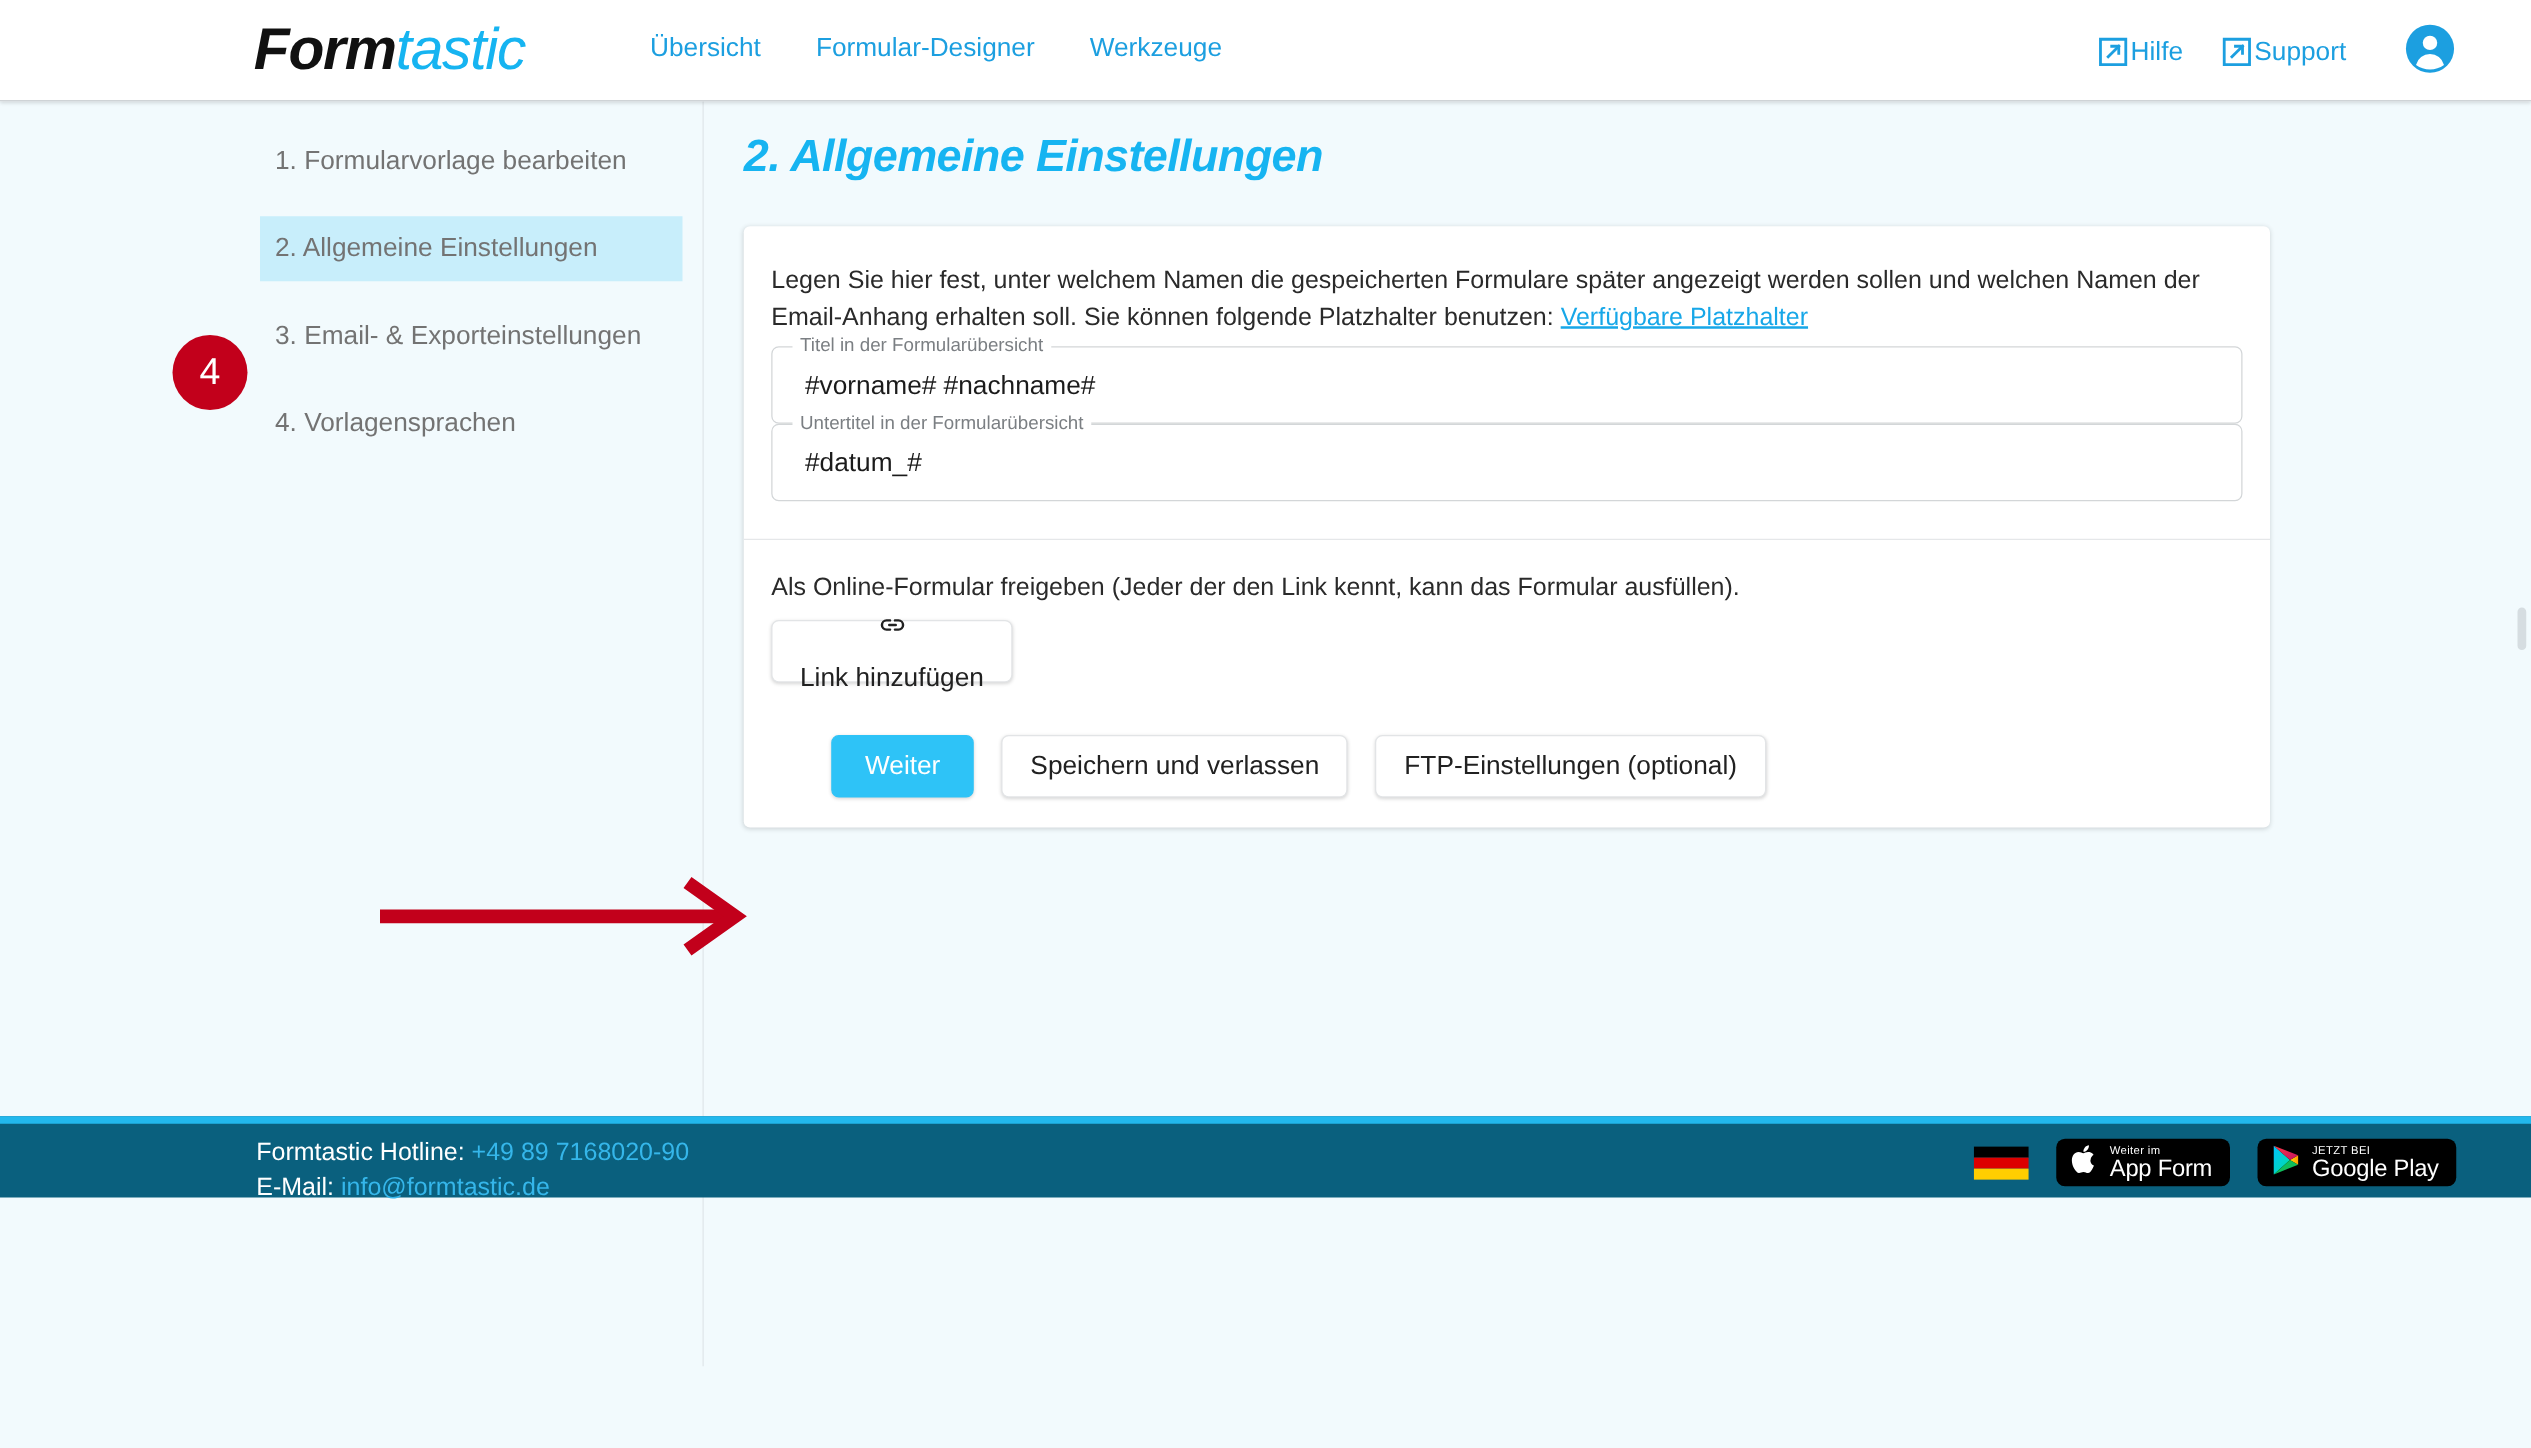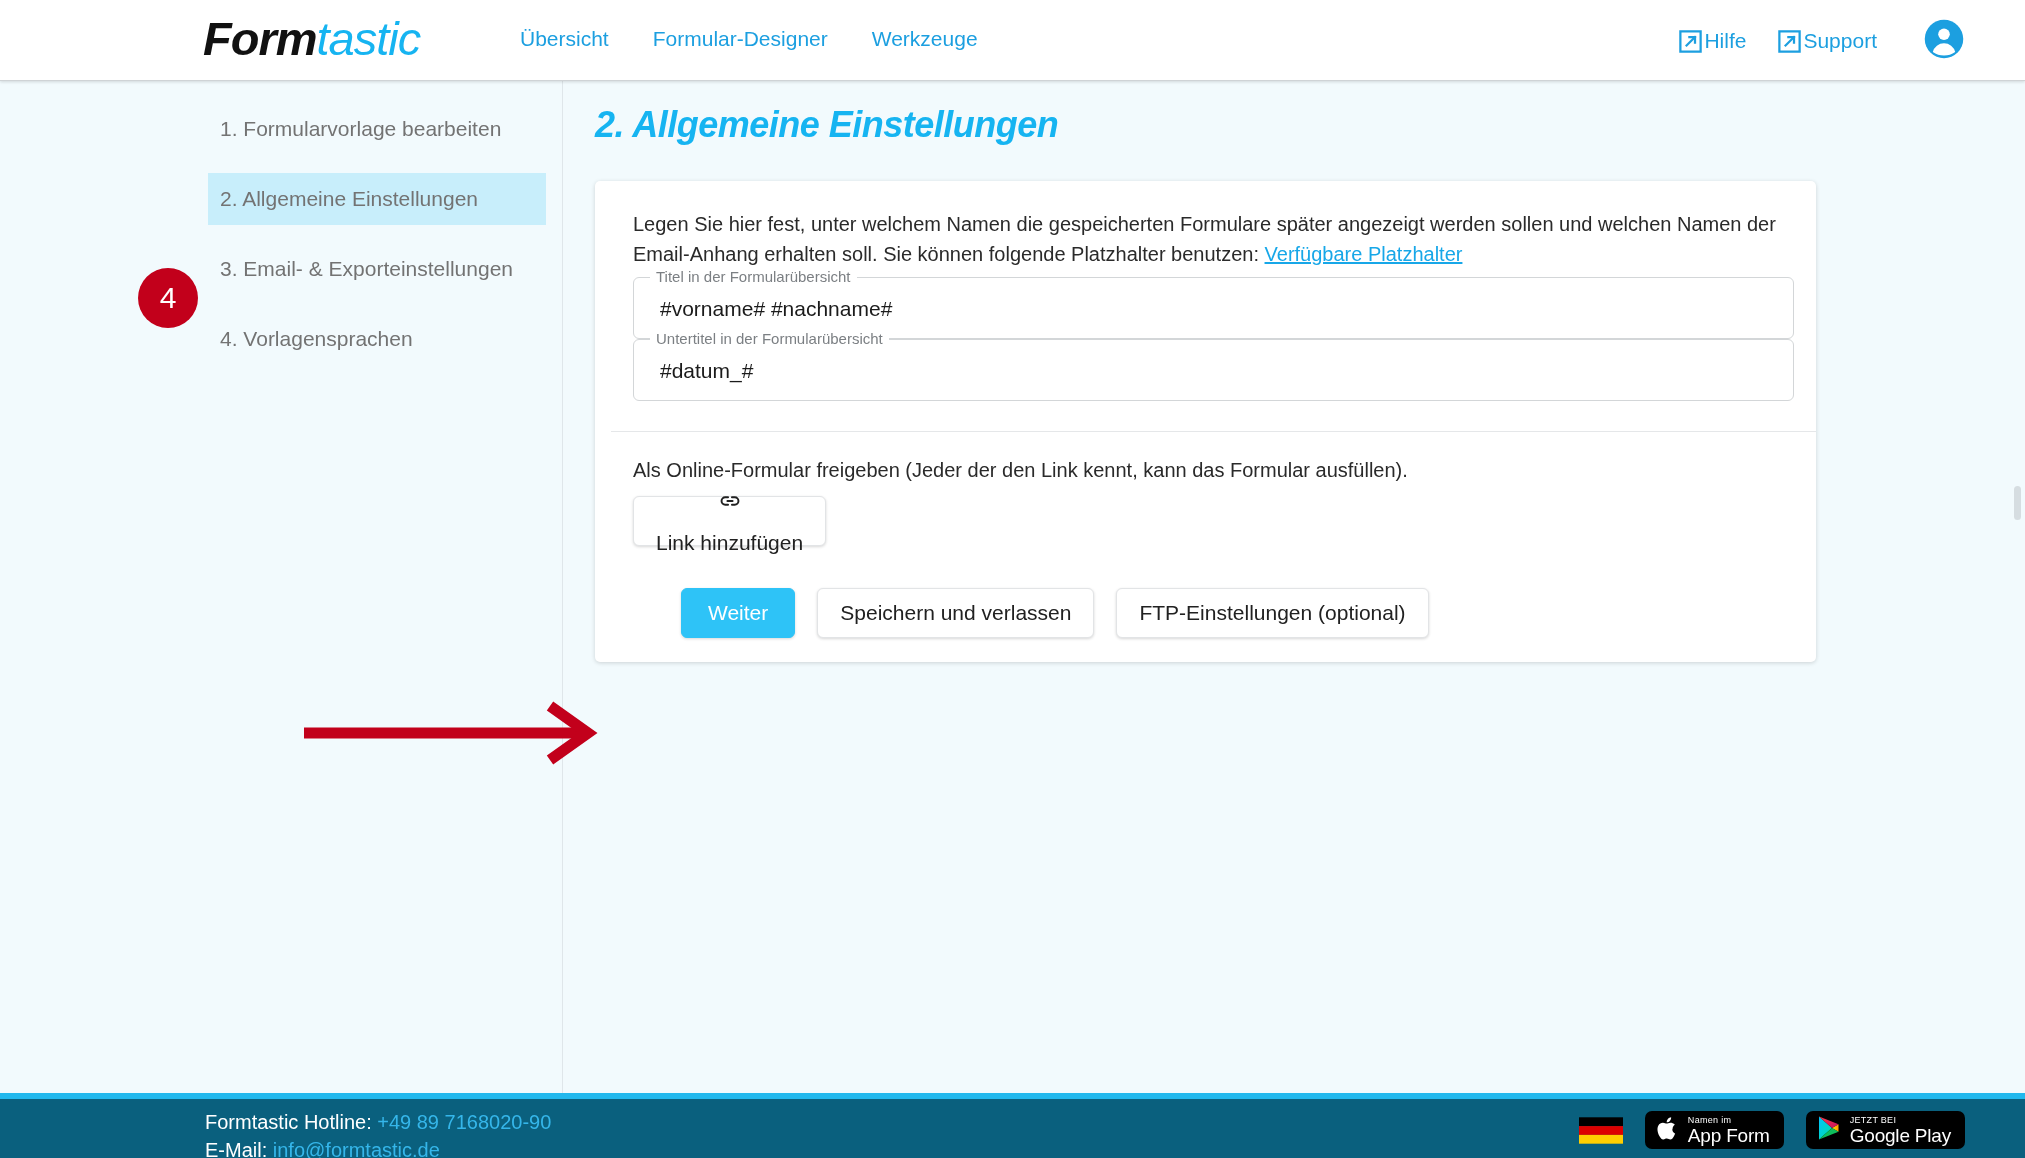--- a/index.html
+++ b/index.html
@@ -11,21 +11,21 @@
     height: 1158px;
     overflow: hidden;
     font-family: "Liberation Sans", sans-serif;
     background: #f2fafd;
     color: #2a2a2a;
     -webkit-font-smoothing: antialiased;
   }
   .page {
     position: relative;
     width: 2025px;
-    height: 1158px;
+    height: 958px;
     background: #f2fafd;
     box-sizing: border-box;
   }
 
   
   .header {
     position: absolute;
     top: 0; left: 0;
     width: 2025px;
     height: 80px;
@@ -171,21 +171,21 @@
   .card {
     position: absolute;
     left: 32px;
     top: 100px;
     width: 1221px;
     background: #ffffff;
     border-radius: 5px;
     box-shadow: 0 1px 4px rgba(0,0,0,0.16);
   }
   .card-body {
-    padding: 28px 22px 24px 38px;
+    padding: 28px 22px 24px 22px;
   }
   .desc {
     font-size: 20px;
     line-height: 30px;
     color: #2a2a2a;
     margin: 0 0 8px 0;
     max-width: 1180px;
   }
   .desc a {
     color: #17a7e8;
@@ -517,21 +517,21 @@
       </span>
 
       <div class="store-badge">
         <span>
           <svg width="23" height="27" viewBox="0 0 24 28" fill="#ffffff">
             <path d="M17.2 14.7c0-3 2.4-4.4 2.5-4.5-1.4-2-3.5-2.3-4.2-2.3-1.8-.2-3.5 1-4.4 1-.9 0-2.3-1-3.8-1-2 0-3.8 1.1-4.8 2.9-2 3.5-.5 8.8 1.5 11.7 1 1.4 2.1 3 3.6 2.9 1.4-.1 2-.9 3.7-.9s2.2.9 3.7.9c1.5 0 2.5-1.4 3.4-2.9 1.1-1.6 1.5-3.2 1.6-3.3-.1 0-3-1.2-3-4.5z"></path>
             <path d="M14.6 5.9c.8-1 1.3-2.3 1.2-3.7-1.2.1-2.6.8-3.4 1.8-.7.9-1.4 2.3-1.2 3.6 1.3.1 2.6-.7 3.4-1.7z"></path>
           </svg>
         </span>
         <span class="sb-text">
-          <span class="sb-small">Namen im</span>
+          <span class="sb-small">Weiter im</span>
           <span class="sb-big">App Form</span>
         </span>
       </div>
 
       <div class="store-badge">
         <span>
           <svg width="24" height="26" viewBox="0 0 24 26">
             <defs>
               <linearGradient id="gpA" x1="0" y1="0" x2="1" y2="1">
                 <stop offset="0" stop-color="#00c3ff"></stop>

